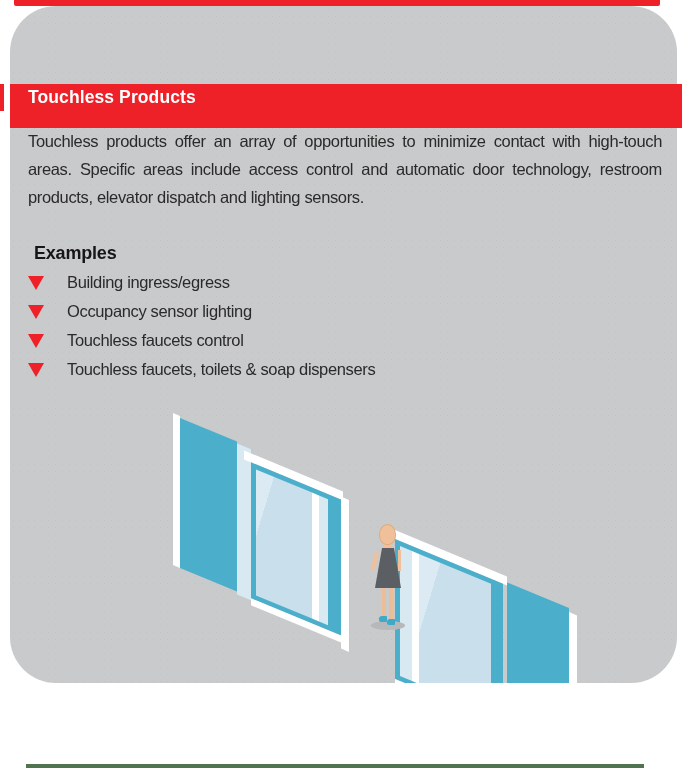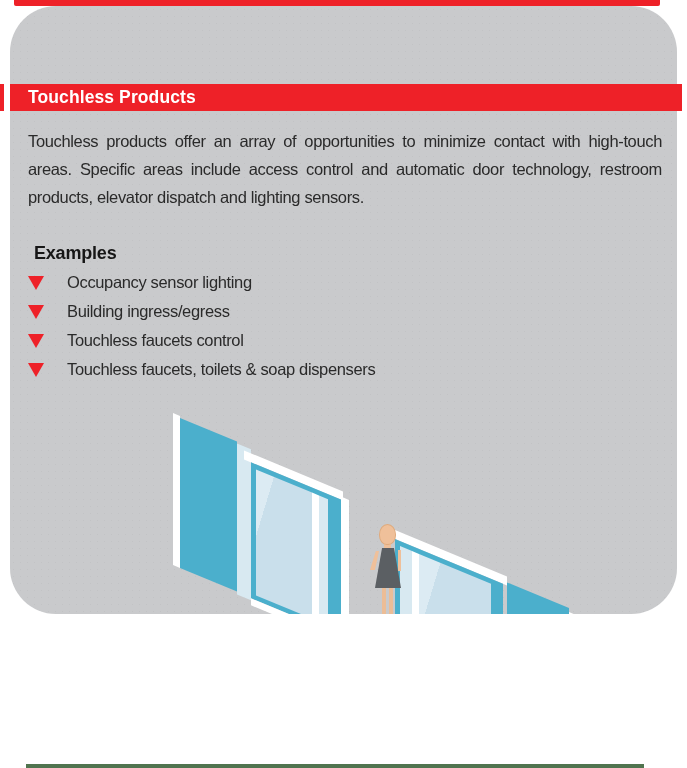--- a/index.html
+++ b/index.html
@@ -8,30 +8,30 @@
     position:relative; width:687px; height:768px; overflow:hidden;
     background:#ffffff;
     font-family:"Liberation Sans", sans-serif;
   }
   
   #top-strip    { position:absolute; left:14px; top:0; width:646px; height:6px; background:#ee2128; border-radius:0 0 2px 2px; }
   #bottom-strip { position:absolute; left:26px; top:764px; width:618px; height:4px; background:#50744f; }
 
   
   #card {
-    position:absolute; left:10px; top:6px; width:667px; height:608px;
+    position:absolute; left:10px; top:6px; width:667px; height:677px;
     background:#c9cacc; border-radius:46px; overflow:hidden;
     background-image:radial-gradient(#c2c3c5 0.7px, transparent 0.8px);
     background-size:7px 7px;
   }
 
   
   #title-sliver { position:absolute; left:0; top:84px; width:4px; height:27px; background:#ee2128; }
   #title-bar {
-    position:absolute; left:10px; top:84px; width:672px; height:27px;
+    position:absolute; left:10px; top:84px; width:672px; height:44px;
     background:#ee2128; color:#ffffff; z-index:5;
     font-size:17.5px; font-weight:bold; line-height:27px; padding-left:18px;
     letter-spacing:0.1px;
   }
 
   #intro {
     position:absolute; left:18px; top:121px; width:634px;
     font-size:16.5px; line-height:28px; color:#2a2a2a;
     text-align:justify; letter-spacing:-0.35px;
   }
@@ -84,25 +84,25 @@
 
   <div id="card">
 
     <p id="intro">Touchless products offer an array of opportunities to minimize contact with high-touch areas. Specific areas include access control and automatic door technology, restroom products, elevator dispatch and lighting sensors.</p>
 
     <div id="examples-heading">Examples</div>
 
     <div id="examples-list">
       <div class="example-item">
         <span class="tri-bullet"></span>
-        <span class="example-label">Occupancy sensor lighting</span>
+        <span class="example-label">Building ingress/egress</span>
       </div>
       <div class="example-item">
         <span class="tri-bullet"></span>
-        <span class="example-label">Building ingress/egress</span>
+        <span class="example-label">Occupancy sensor lighting</span>
       </div>
       <div class="example-item">
         <span class="tri-bullet"></span>
         <span class="example-label">Touchless faucets control</span>
       </div>
       <div class="example-item">
         <span class="tri-bullet"></span>
         <span class="example-label">Touchless faucets, toilets &amp; soap dispensers</span>
       </div>
     </div>

